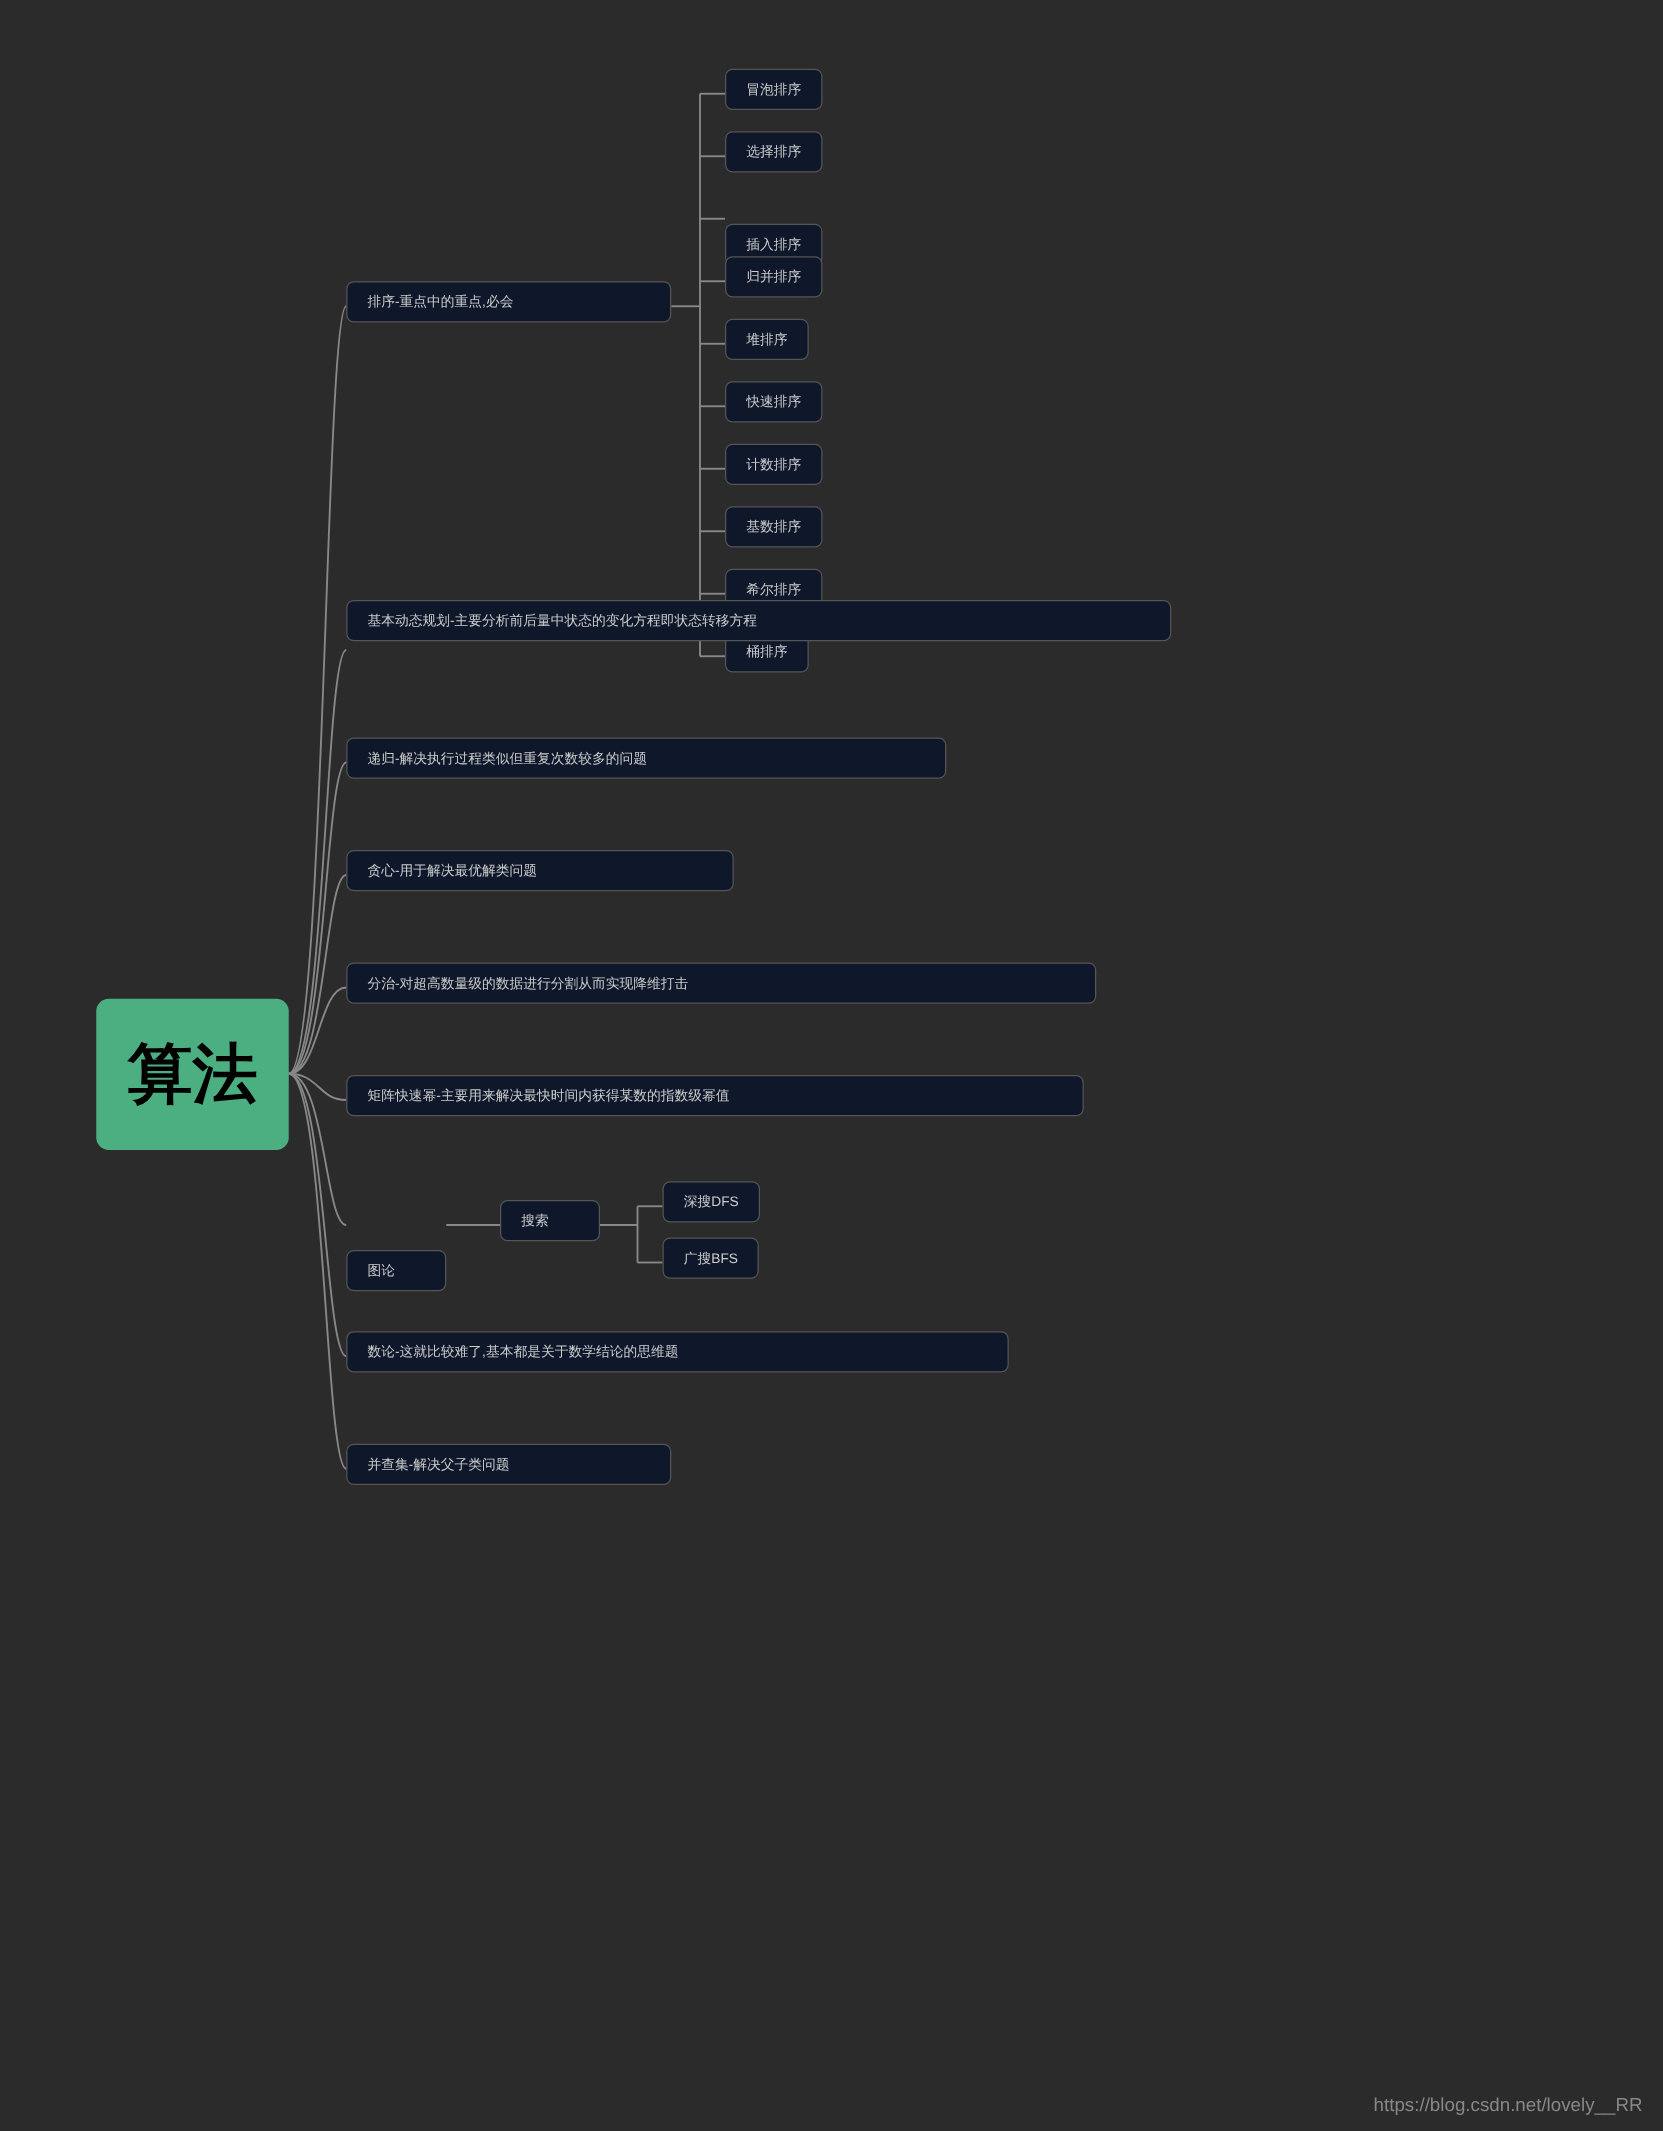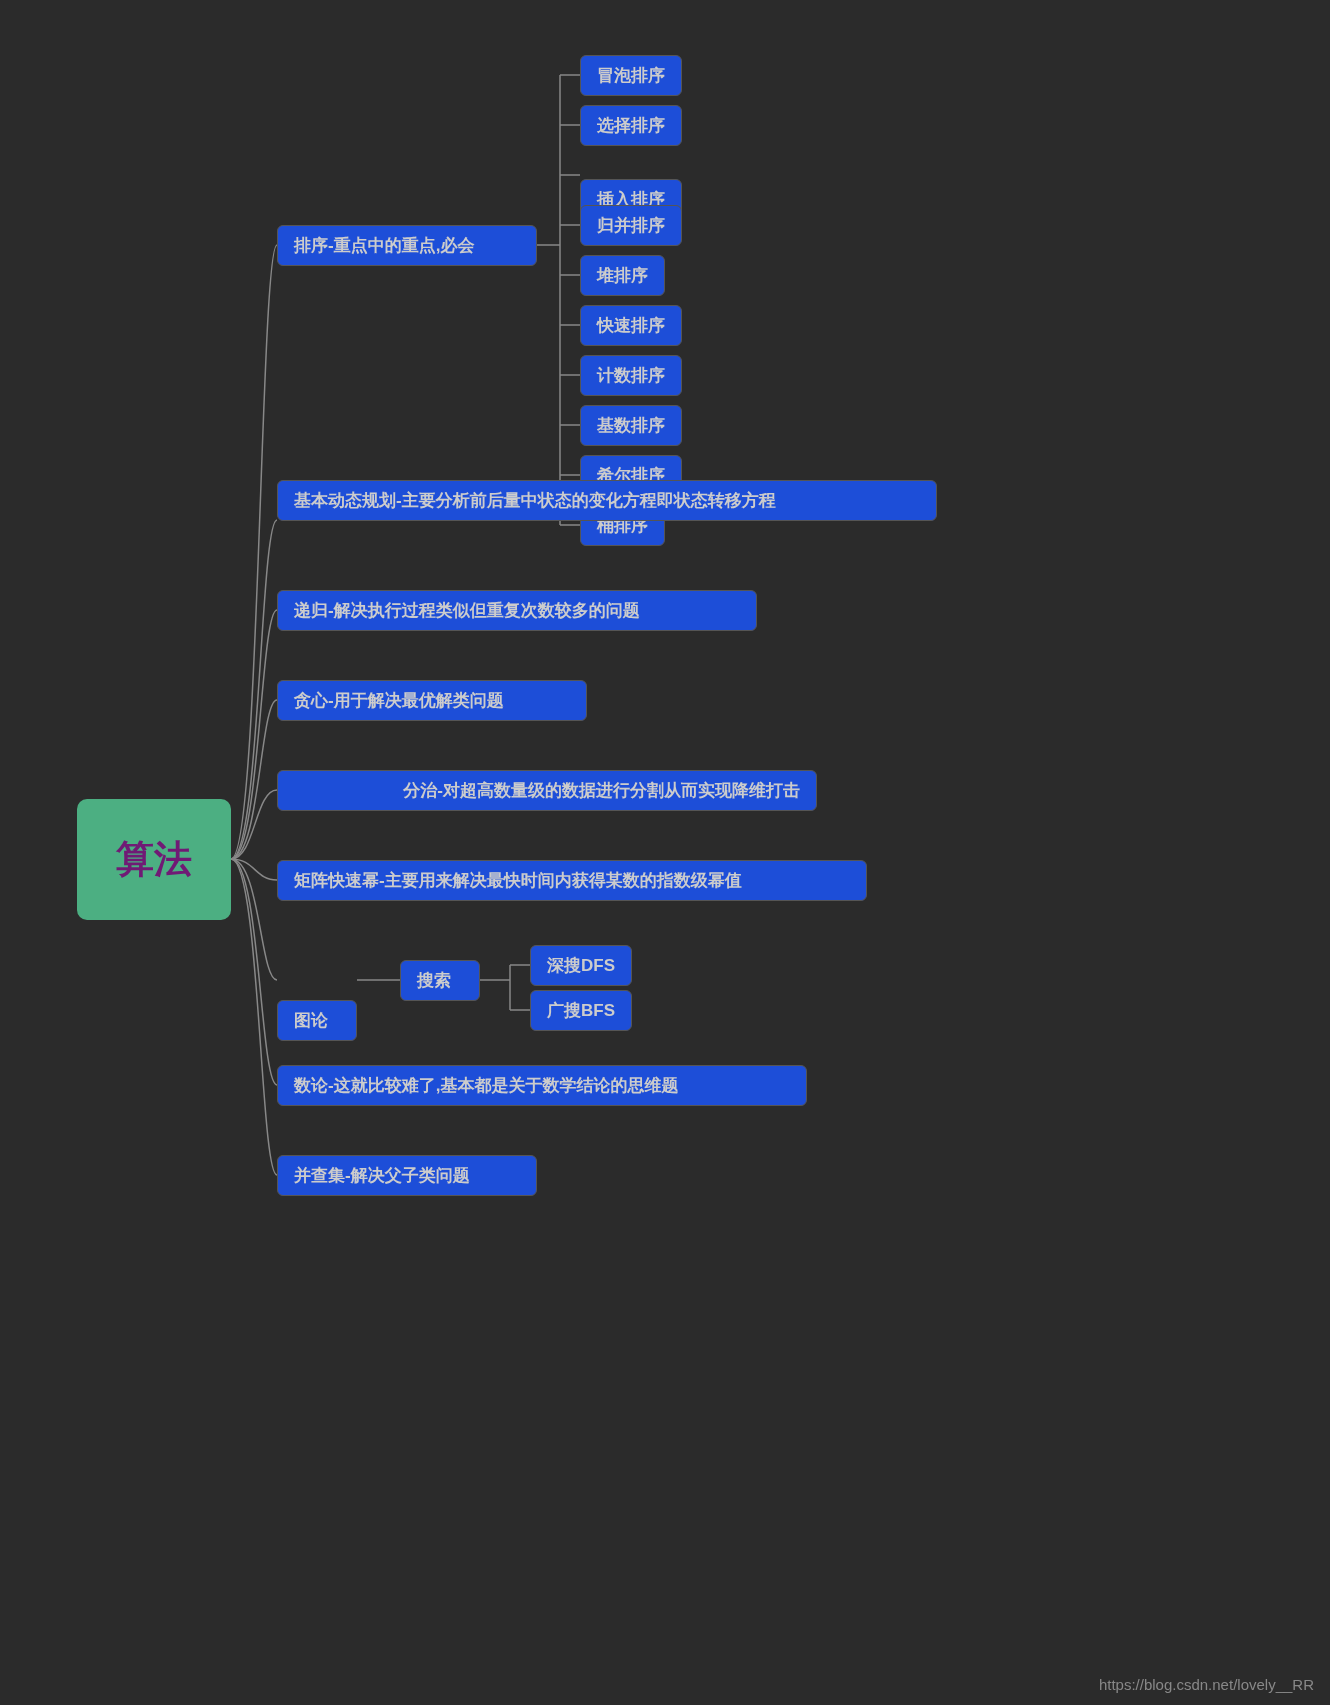--- a/index.html
+++ b/index.html
@@ -36,38 +36,37 @@
       position: absolute;
       left: 77px;
       top: 799px;
       width: 154px;
       height: 121px;
       background-color: #4caf82;
       border-radius: 10px;
       display: flex;
       align-items: center;
       justify-content: center;
-      font-size: 38px;
+      font-size: 52px;
       font-weight: bold;
-      color: #701a75;
+      color: #000000;
       z-index: 10;
     }
 
     
     .node-box {
       position: absolute;
-      background-color: #1d4ed8;
+      background-color: #0f172a;
       border: 1px solid #555555;
       border-radius: 6px;
       padding: 8px 16px;
-      font-size: 17px;
+      font-size: 11px;
       color: #cccccc;
       white-space: nowrap;
       z-index: 10;
-      font-weight: bold;
     }
 
     
     .connector-svg {
       position: absolute;
       top: 0;
       left: 0;
       width: 1330px;
       height: 1705px;
       pointer-events: none;
@@ -145,21 +144,21 @@
   <div class="node-box" style="left:580px; top:405px;">基数排序</div>
   <div class="node-box" style="left:580px; top:455px;">希尔排序</div>
   <div class="node-box" style="left:580px; top:505px;">桶排序</div>
 
   <div class="node-box" style="left:277px; top:480px; width:660px;">基本动态规划-主要分析前后量中状态的变化方程即状态转移方程</div>
 
   <div class="node-box" style="left:277px; top:590px; width:480px;">递归-解决执行过程类似但重复次数较多的问题</div>
 
   <div class="node-box" style="left:277px; top:680px; width:310px;">贪心-用于解决最优解类问题</div>
 
-  <div class="node-box" style="left:277px; top:770px; width:540px;text-align:right;">分治-对超高数量级的数据进行分割从而实现降维打击</div>
+  <div class="node-box" style="left:277px; top:770px; width:600px;">分治-对超高数量级的数据进行分割从而实现降维打击</div>
 
   <div class="node-box" style="left:277px; top:860px; width:590px;">矩阵快速幂-主要用来解决最快时间内获得某数的指数级幂值</div>
 
   <div class="node-box" style="left:277px; top:960px; width:80px;margin-top:40px;">图论</div>
 
   <div class="node-box" style="left:400px; top:960px; width:80px;">搜索</div>
 
   <div class="node-box" style="left:530px; top:945px;">深搜DFS</div>
   <div class="node-box" style="left:530px; top:990px;">广搜BFS</div>
 

